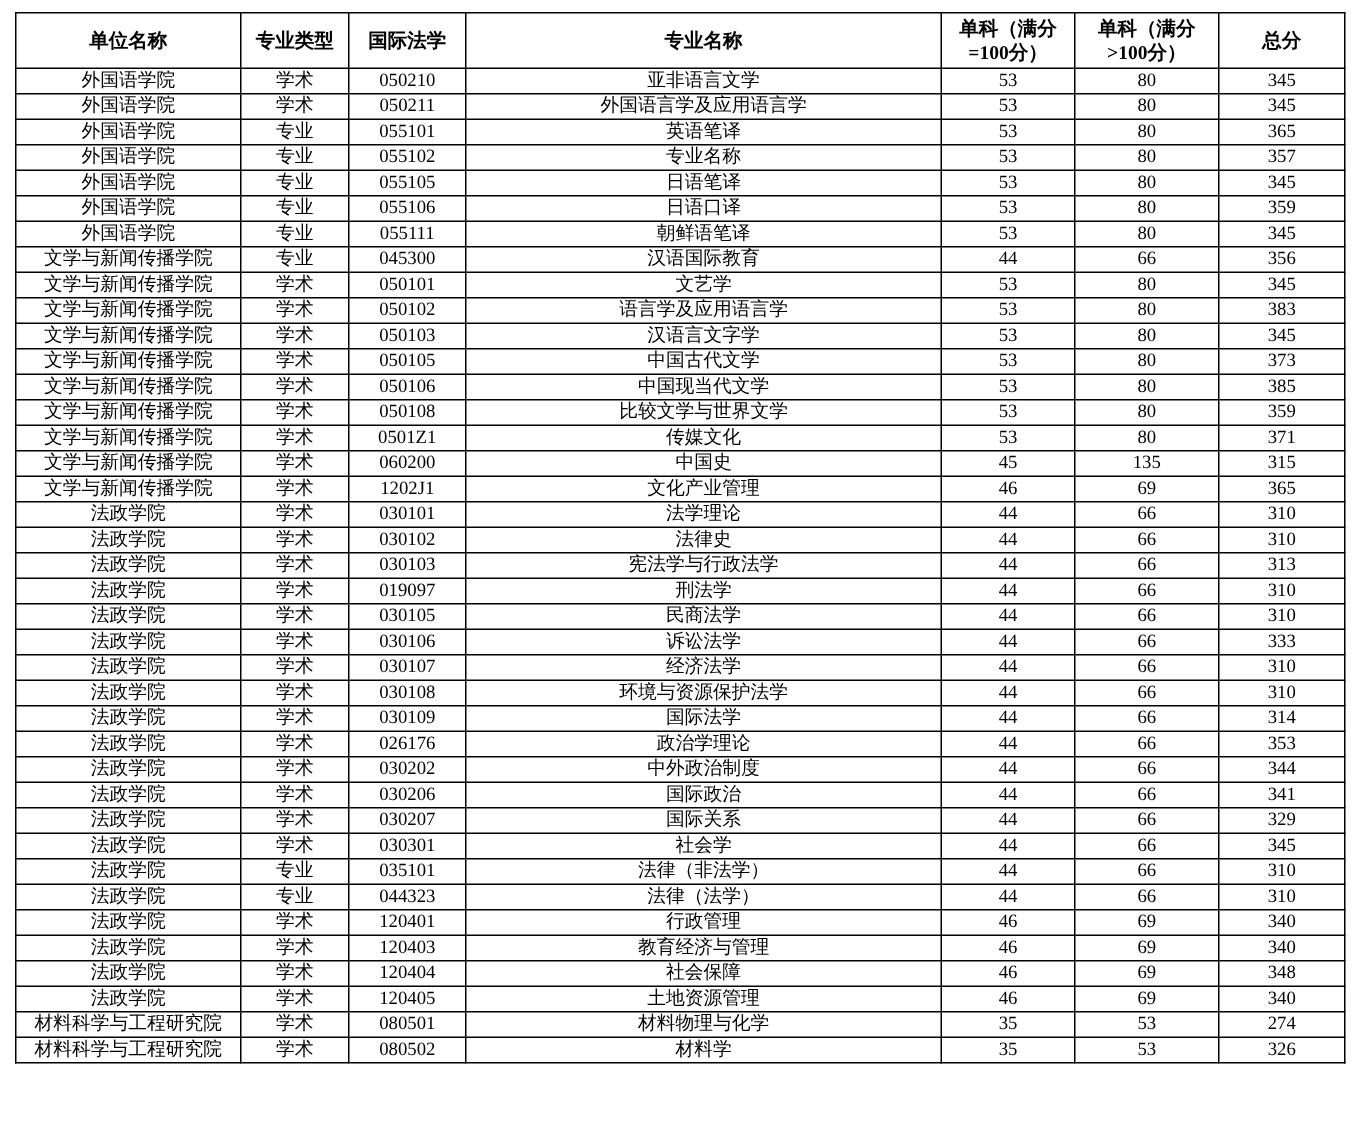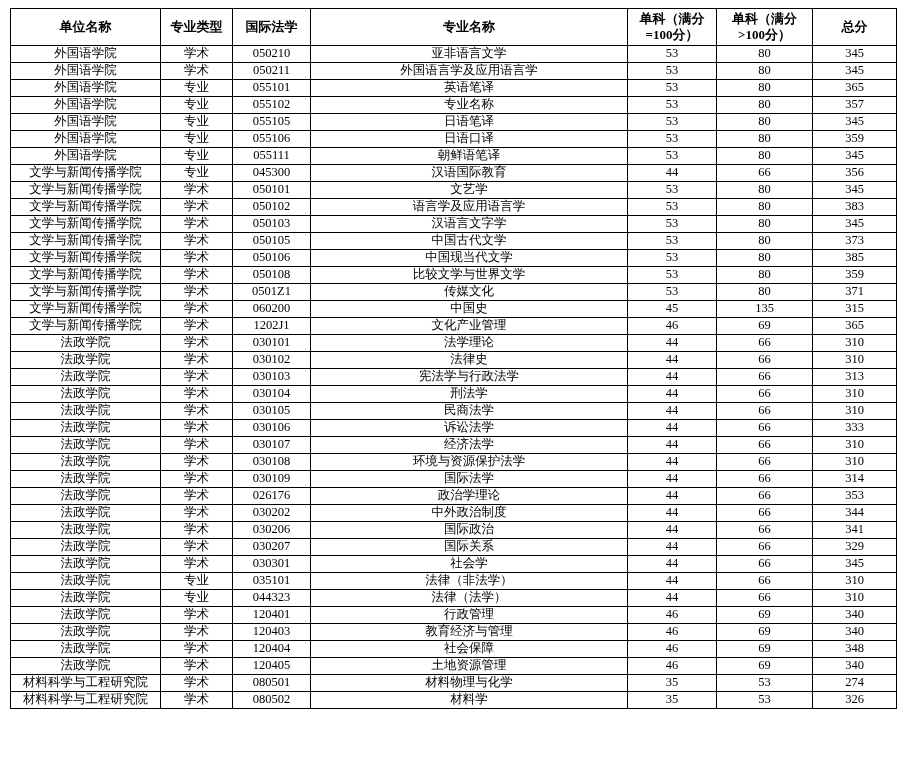--- a/index.html
+++ b/index.html
@@ -256,21 +256,21 @@
           <td>学术</td>
           <td>030103</td>
           <td>宪法学与行政法学</td>
           <td>44</td>
           <td>66</td>
           <td>313</td>
         </tr>
         <tr>
           <td>法政学院</td>
           <td>学术</td>
-          <td>030104</td>
+          <td>019097</td>
           <td>刑法学</td>
           <td>44</td>
           <td>66</td>
           <td>310</td>
         </tr>
         <tr>
           <td>法政学院</td>
           <td>学术</td>
           <td>030105</td>
           <td>民商法学</td>

